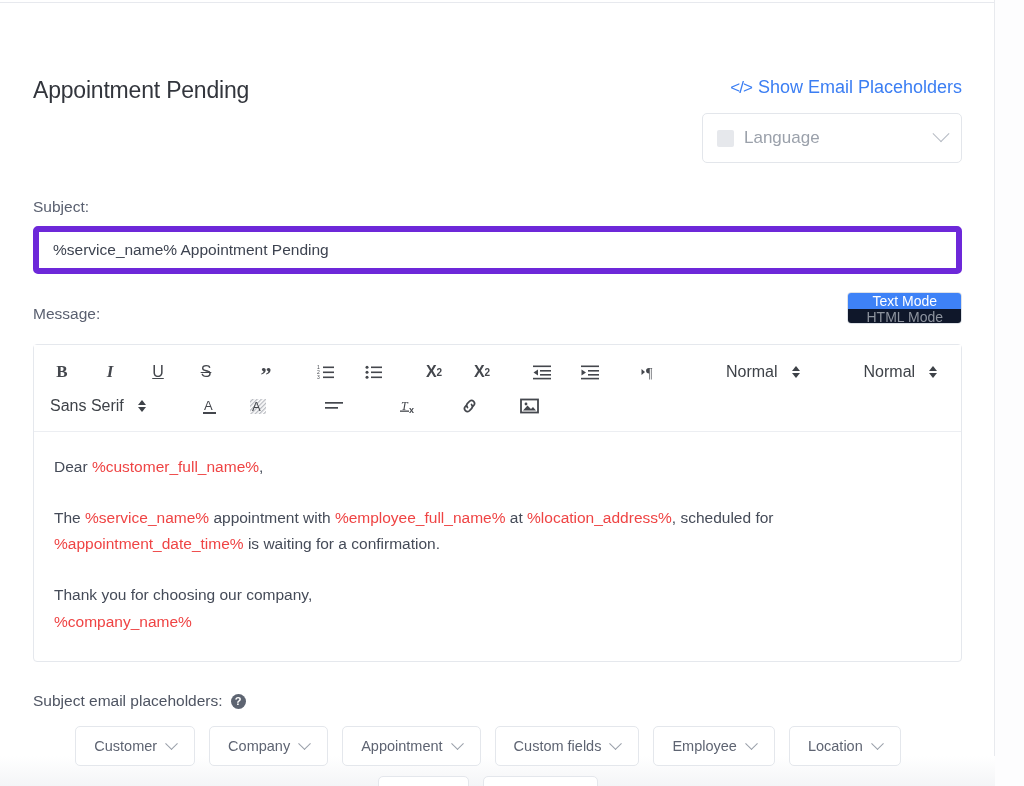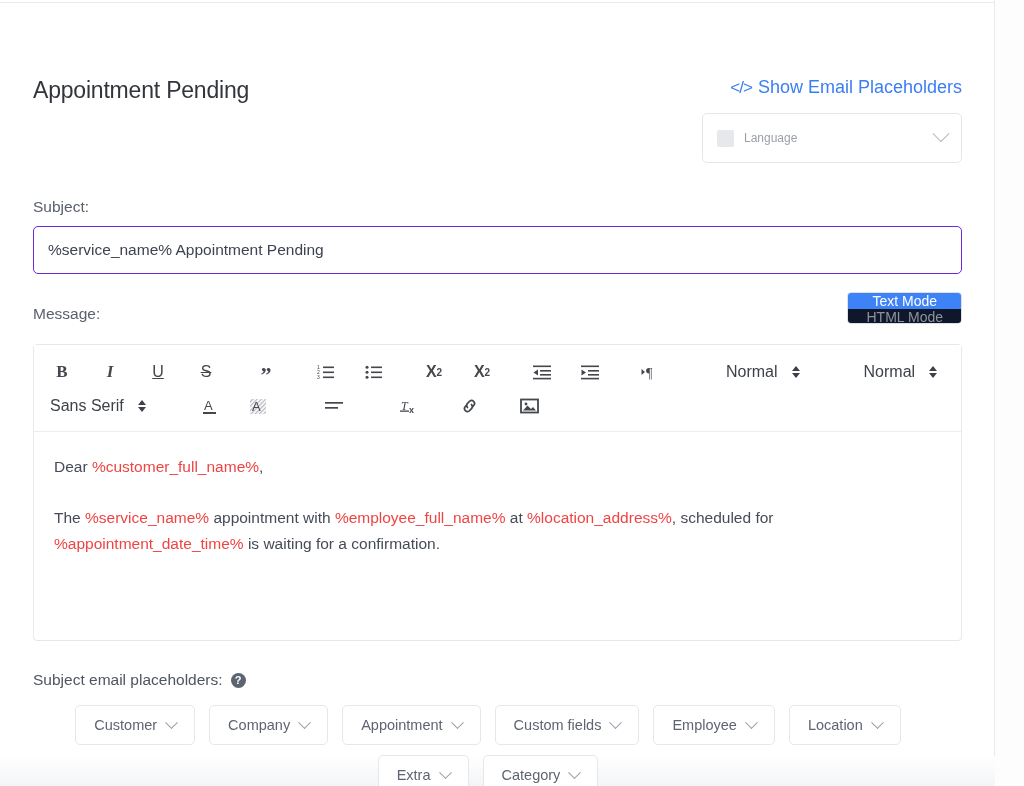--- a/index.html
+++ b/index.html
@@ -120,21 +120,21 @@
   }
   .lang-swatch {
     width: 17px;
     height: 17px;
     background: #e6e8ec;
     border-radius: 2px;
     flex: 0 0 auto;
   }
   .lang-label {
     margin-left: 10px;
-    font-size: 12px;
+    font-size: 17px;
     color: #9ba1ab;
     flex: 1 1 auto;
   }
   .chevron {
     width: 12px;
     height: 12px;
     border-right: 1.6px solid #b6bbc4;
     border-bottom: 1.6px solid #b6bbc4;
     transform: rotate(45deg) translate(-3px, -3px);
     flex: 0 0 auto;
@@ -145,21 +145,21 @@
     font-size: 15.5px;
     color: #5a6070;
     margin-bottom: 10px;
   }
 
   
   .subject-block { margin-top: 45px; }
   .subject-input {
     width: 100%;
     height: 48px;
-    border: 1px solid #6d28d9;
+    border: 6px solid #6d28d9;
     border-radius: 5px;
     background: #fff;
     padding: 0 14px;
     font-size: 15.5px;
     color: #3d4350;
     font-family: inherit;
     outline: none;
   }
 
   
@@ -574,20 +574,24 @@
           </div>
         </div>
 
         <div class="msg-body">
           <p>
             <span>Dear </span><b>%customer_full_name%</b><span>,</span>
           </p>
           <p>
             <span>The </span><b>%service_name%</b><span> appointment with </span><b>%employee_full_name%</b><span> at </span><b>%location_address%</b><span>, scheduled for </span><b>%appointment_date_time%</b><span> is waiting for a confirmation.</span>
           </p>
+          <p>
+            <span>Thank you for choosing our company,</span><br>
+            <b>%company_name%</b>
+          </p>
         </div>
       </div>
     </div>
 
     <div class="ph-section">
       <div class="ph-title-row">
         <span>Subject email placeholders:</span>
         <span class="help-icon">?</span>
       </div>
 

